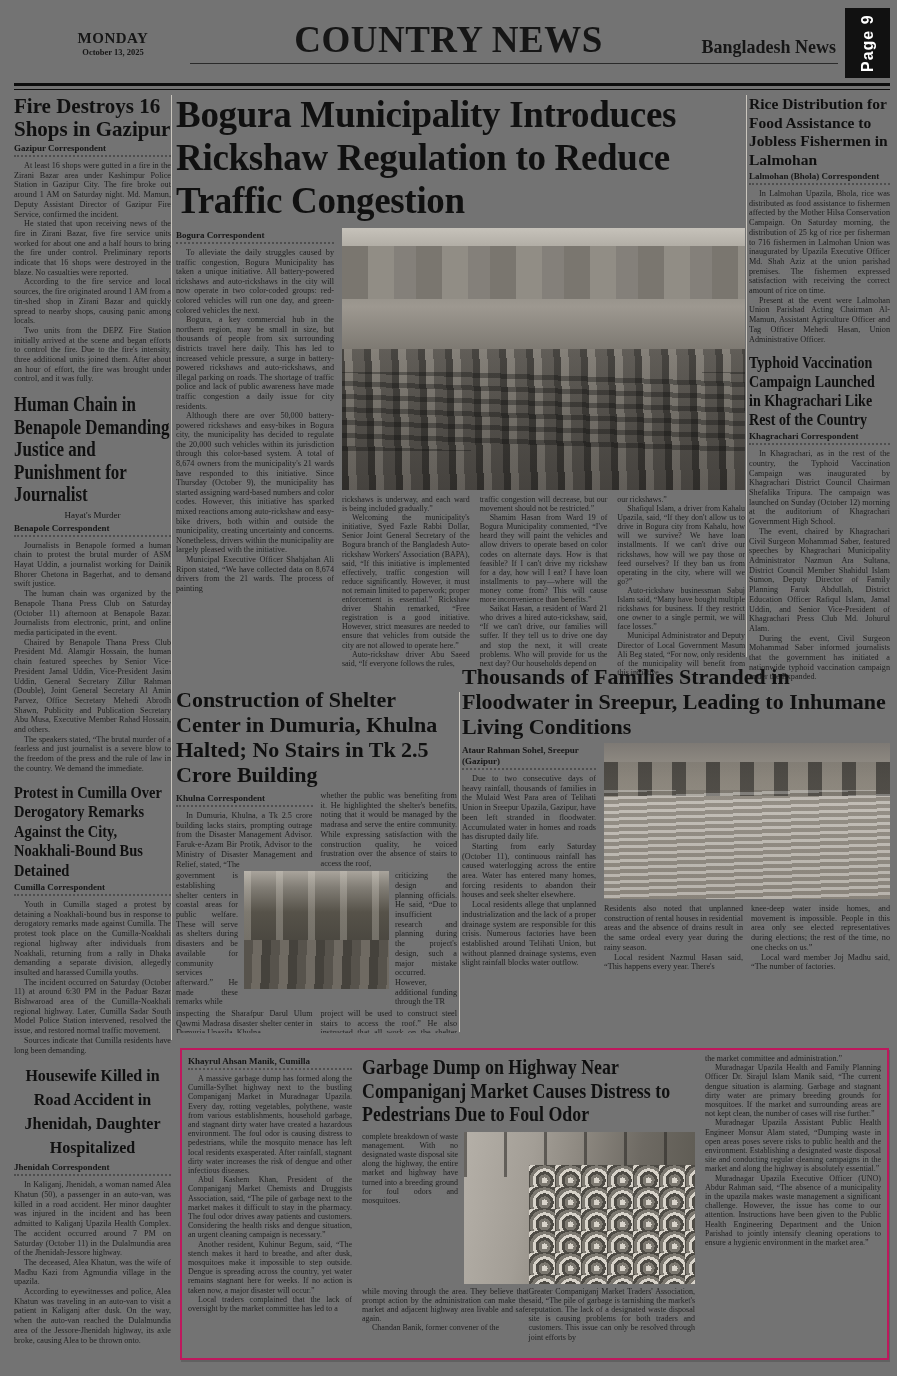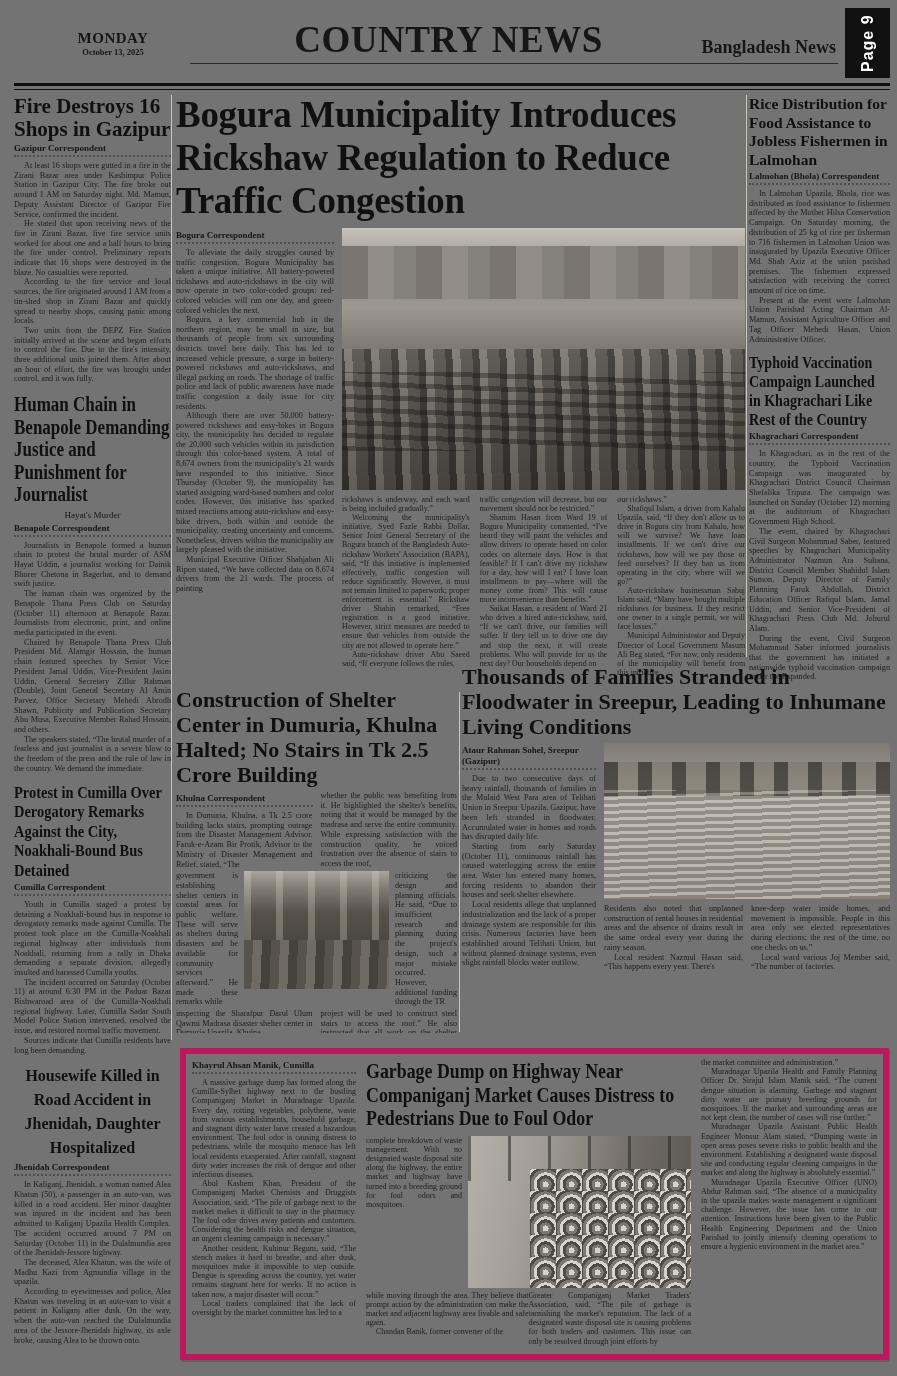--- a/index.html
+++ b/index.html
@@ -82,21 +82,21 @@
   .photo-flood{width:100%;height:156px;margin-bottom:5px;
     background:linear-gradient(180deg,#7d7974 0%,#8f8a82 14%,#9e988e 24%,#aaa49a 40%,#9b958b 100%);}
   .photo-flood .water{left:0;right:0;top:30%;bottom:0;
     background:repeating-linear-gradient(178deg,rgba(255,255,255,.28) 0 3px,rgba(90,86,80,.28) 3px 7px);}
   .photo-flood .shore{left:0;right:0;top:12%;height:22%;
     background:repeating-linear-gradient(90deg,rgba(52,50,46,.75) 0 14px,rgba(120,115,106,.5) 14px 34px);}
   .fl-two{display:flex;gap:8px;}
   .fl-two .half{flex:1;min-width:0;}
   
   .garbage{position:absolute;left:180px;top:1048px;width:709px;height:312px;
-           border:6px solid #be185d;box-shadow:1px 2px 0 rgba(0,0,0,.15);
+           border:2px solid #be185d;box-shadow:1px 2px 0 rgba(0,0,0,.15);
            padding:4px 6px;box-sizing:border-box;overflow:hidden;}
   .gb-row{display:flex;gap:10px;height:100%;}
   .gb-c1{width:164px;flex:none;}
   .gb-mid{flex:1;min-width:0;}
   .gb-c3{width:176px;flex:none;}
   .garbage .body p{font-size:8px;line-height:9.2px;}
   .hl-garbage{font-size:21px;line-height:23.5px;margin:2px 0 5px 0;}
   .gb-midrow{display:flex;gap:6px;}
   .gb-narrow{width:96px;flex:none;}
   .photo-garbage{flex:1;height:152px;
@@ -297,21 +297,21 @@
           <div class="ph-layer shore"></div>
           <div class="ph-layer water"></div>
         </div>
         <div class="fl-two">
           <div class="half body">
             <p class="noind">Residents also noted that unplanned construction of rental houses in residential areas and the absence of drains result in the same ordeal every year during the rainy season.</p>
             <p>Local resident Nazmul Hasan said, “This happens every year. There's</p>
           </div>
           <div class="half body">
             <p class="noind">knee-deep water inside homes, and movement is impossible. People in this area only see elected representatives during elections; the rest of the time, no one checks on us.”</p>
-            <p>Local ward various Joj Member said, “The number of factories.</p>
+            <p>Local ward member Joj Madhu said, “The number of factories.</p>
           </div>
         </div>
       </div>
     </div>
   </section>
 
   <section class="garbage">
     <div class="gb-row">
       <div class="gb-c1">
         <div class="byline">Khayrul Ahsan Manik, Cumilla</div>

